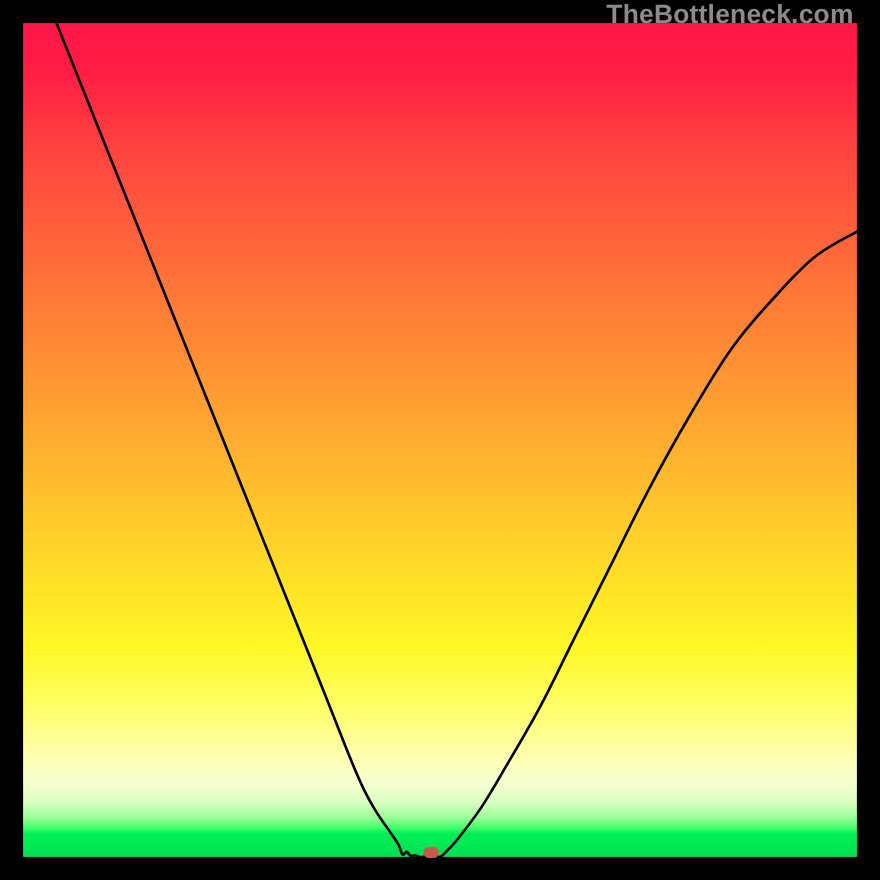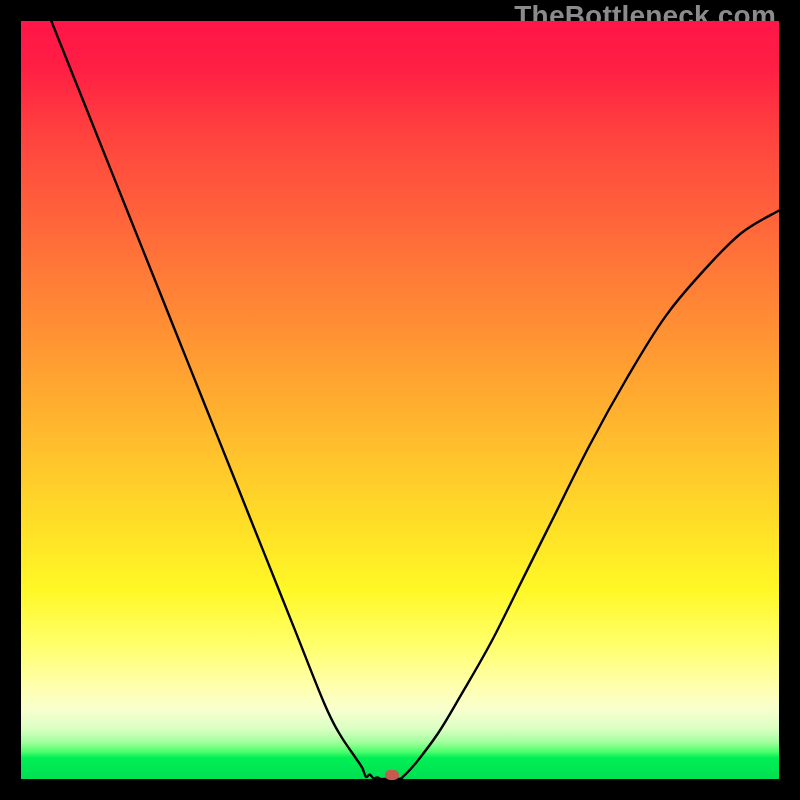--- a/index.html
+++ b/index.html
@@ -41,21 +41,21 @@
       #4dff6e 96.4%,
       #00ef55 97.2%,
       #00e052 100%
     );
   }
   .watermark {
     position: absolute;
     top: 0px;
     right: 24px;
     font-family: Arial, Helvetica, sans-serif;
-    font-size: 28px;
+    font-size: 24px;
     font-weight: 600;
     color: #8b8b8b;
     letter-spacing: 0.2px;
     user-select: none;
   }
   svg.curve {
     position: absolute;
     left: 0;
     top: 0;
     width: 758px;

